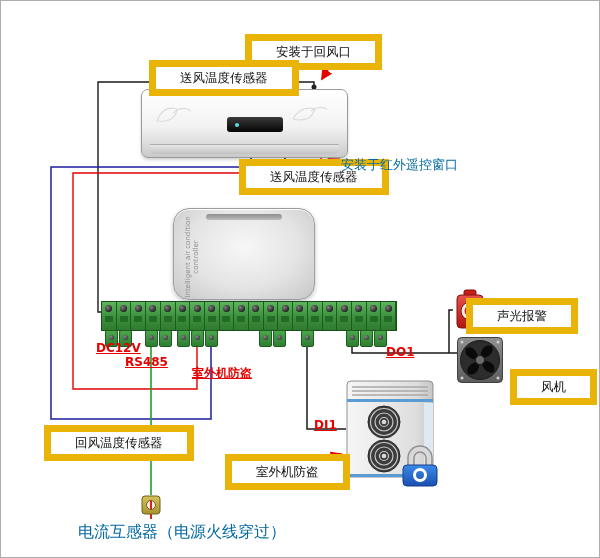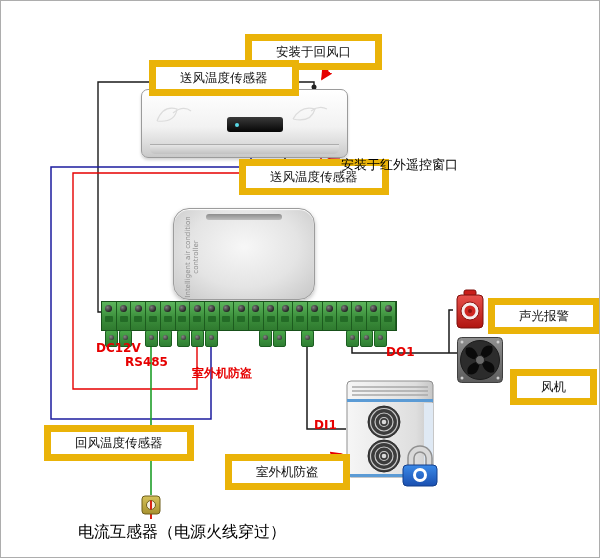--- a/index.html
+++ b/index.html
@@ -5,22 +5,22 @@
   html,body{margin:0;padding:0;background:#fff;}
   .canvas{
     position:relative;width:600px;height:558px;box-sizing:border-box;
     background:#fff;border:1px solid #adadad;overflow:hidden;
     font-family:"DejaVu Sans","Liberation Sans",sans-serif;
   }
   .wires{position:absolute;left:0;top:0;z-index:1;}
   
   .lbox{position:absolute;z-index:3;border:7px solid #eab308;background:#fff;
         padding:3px 24px;font-size:12.5px;color:#101010;white-space:nowrap;line-height:1.25;}
-  .ltext{position:absolute;z-index:3;font-size:13px;color:#000000;white-space:nowrap;}
-  .rlabel{position:absolute;z-index:3;font-size:12px;font-weight:700;color:#e60000;white-space:nowrap;}
+  .ltext{position:absolute;z-index:3;font-size:13px;color:#0369a1;white-space:nowrap;}
+  .rlabel{position:absolute;z-index:3;font-size:12px;font-weight:700;color:#e60000;white-space:nowrap;text-decoration:underline;}
   
   .ac{position:absolute;left:140px;top:88px;width:205px;height:67px;z-index:2;
       border:1px solid #9b9b9b;border-radius:7px;
       background:linear-gradient(180deg,#ffffff,#f2f2f2 55%,#dadada 82%,#c9c9c9);
       box-shadow:0 2px 3px rgba(0,0,0,.18), inset 0 1px 0 #fff;}
   .ac-decor{position:absolute;left:1px;top:1px;}
   .ac-display{position:absolute;left:85px;top:27px;width:56px;height:15px;border-radius:3px;
       background:linear-gradient(180deg,#3a3a3a,#050505);}
   .ac-display::after{content:"";position:absolute;left:8px;top:6px;width:4px;height:4px;border-radius:50%;background:#59d8e6;}
   .ac-vent{position:absolute;left:8px;right:8px;bottom:3px;height:9px;border-radius:0 0 5px 5px;
@@ -281,21 +281,21 @@
       <rect x="3" y="6" width="18" height="18" rx="3" fill="url(#gCT)" stroke="#6e5e1c"></rect>
       <circle cx="12" cy="15" r="4.5" fill="#f4f0e2" stroke="#6e5e1c"></circle>
       <line x1="12" y1="10.5" x2="12" y2="19.5" stroke="#d92313" stroke-width="2"></line>
     </svg>
   </div>
 
   <div class="lbox" style="left:244px;top:33px">安装于回风口</div>
   <div class="lbox" style="left:148px;top:59px">送风温度传感器</div>
   <div class="lbox" style="left:238px;top:158px">送风温度传感器</div>
   <div class="ltext" style="left:340px;top:155px">安装于红外遥控窗口</div>
-  <div class="lbox" style="left:487px;top:297px">声光报警</div>
+  <div class="lbox" style="left:465px;top:297px">声光报警</div>
   <div class="lbox" style="left:509px;top:368px">风机</div>
   <div class="lbox" style="left:224px;top:453px">室外机防盗</div>
   <div class="lbox" style="left:43px;top:424px">回风温度传感器</div>
   <div class="ltext" style="left:77px;top:521px;font-size:16px">电流互感器（电源火线穿过）</div>
 
   <div class="rlabel" style="left:95px;top:340px">DC12V</div>
   <div class="rlabel" style="left:124px;top:354px">RS485</div>
   <div class="rlabel" style="left:191px;top:364px">室外机防盗</div>
   <div class="rlabel" style="left:385px;top:344px">DO1</div>
   <div class="rlabel" style="left:313px;top:417px">DI1</div>

